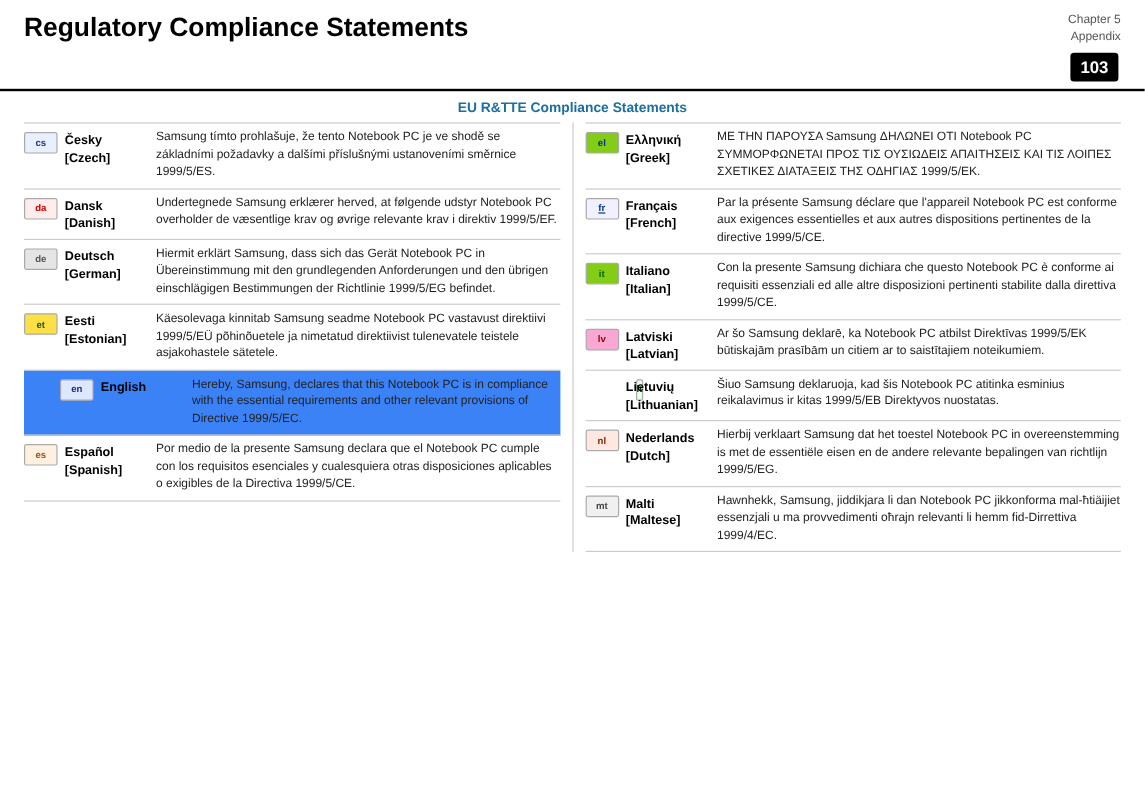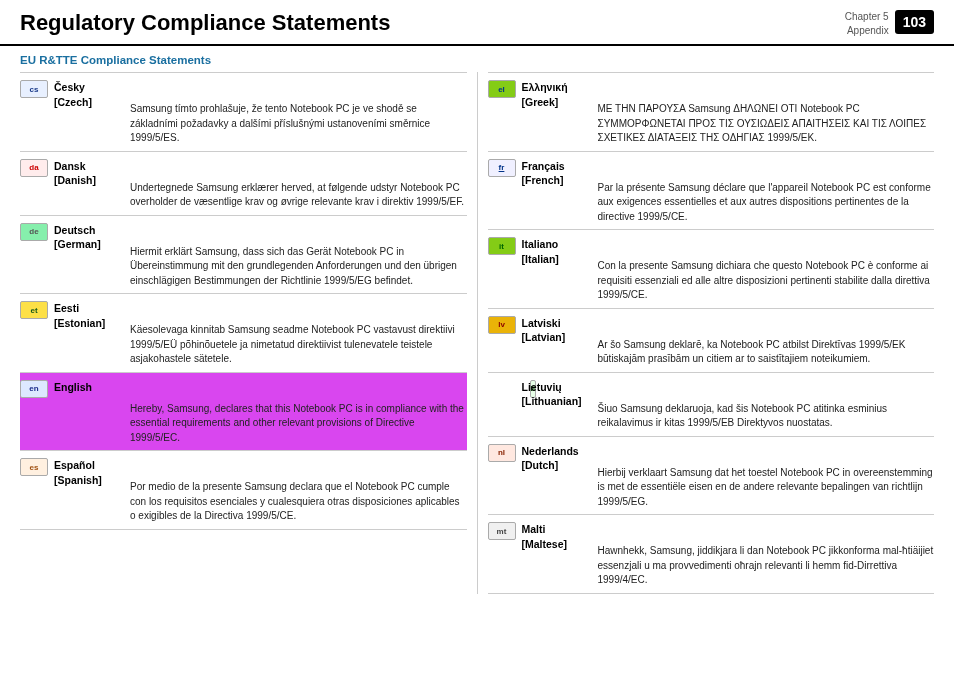--- a/index.html
+++ b/index.html
@@ -21,22 +21,23 @@
       border-bottom: 2px solid #000;
       margin-bottom: 8px;
     }
     .page-title {
       font-size: 22px;
       font-weight: bold;
       color: #000;
     }
     .chapter-info {
       display: flex;
-      align-items: flex-start;
+      align-items: center;
       gap: 6px;
+      flex-direction: column;
     }
     .chapter-text {
       font-size: 10px;
       color: #555;
       text-align: right;
       line-height: 1.4;
     }
     .page-number {
       background: #000;
       color: #fff;
@@ -45,20 +46,21 @@
       padding: 4px 8px;
       border-radius: 3px;
     }
 
     
     .section-title {
       color: #1a6fa0;
       font-weight: bold;
       font-size: 11.5px;
       margin: 0 20px 6px 20px;
+      text-align: center;
     }
 
     
     .content-area {
       display: flex;
       padding: 0 20px;
       gap: 0;
     }
     .column {
       flex: 1;
@@ -112,38 +114,38 @@
       font-size: 10.5px;
       padding-top: 2px;
       line-height: 1.4;
     }
 
     .lang-text {
       flex: 1;
       font-size: 10px;
       line-height: 1.45;
       color: #222;
-      margin-top: 24px;
     }
 
     .highlighted {
-      background: #d946ef;
+      background: #3b82f6;
+      padding-left: 30px;
     }
 
     
     .flag-cs { background: #e8f0ff; color: #1a3a8a; }
     .flag-da { background: #ffecec; color: #c00; }
-    .flag-de { background: #86efac; color: #555; }
+    .flag-de { background: #e5e5e5; color: #555; }
     .flag-et { background: #fde047; color: #1a5a1a; }
     .flag-en { background: #dde8ff; color: #1a2a8a; }
     .flag-es { background: #fff0e0; color: #a05010; }
     .flag-el { background: #84cc16; color: #003388; }
     .flag-fr { background: #f0f0ff; color: #003388; text-decoration: underline; }
     .flag-it { background: #84cc16; color: #006600; }
-    .flag-lv { background: #eab308; color: #8a0000; }
+    .flag-lv { background: #f9a8d4; color: #8a0000; }
     .flag-lt { background: #e8ffe8; color: #004400; margin-left: 42px; }
     .flag-nl { background: #ffe8e0; color: #882200; }
     .flag-mt { background: #f0f0f0; color: #444; }
   </style>
 </head>
 <body>
 
 <div class="page-header">
   <h1 class="page-title">Regulatory Compliance Statements</h1>
   <div class="chapter-info">

